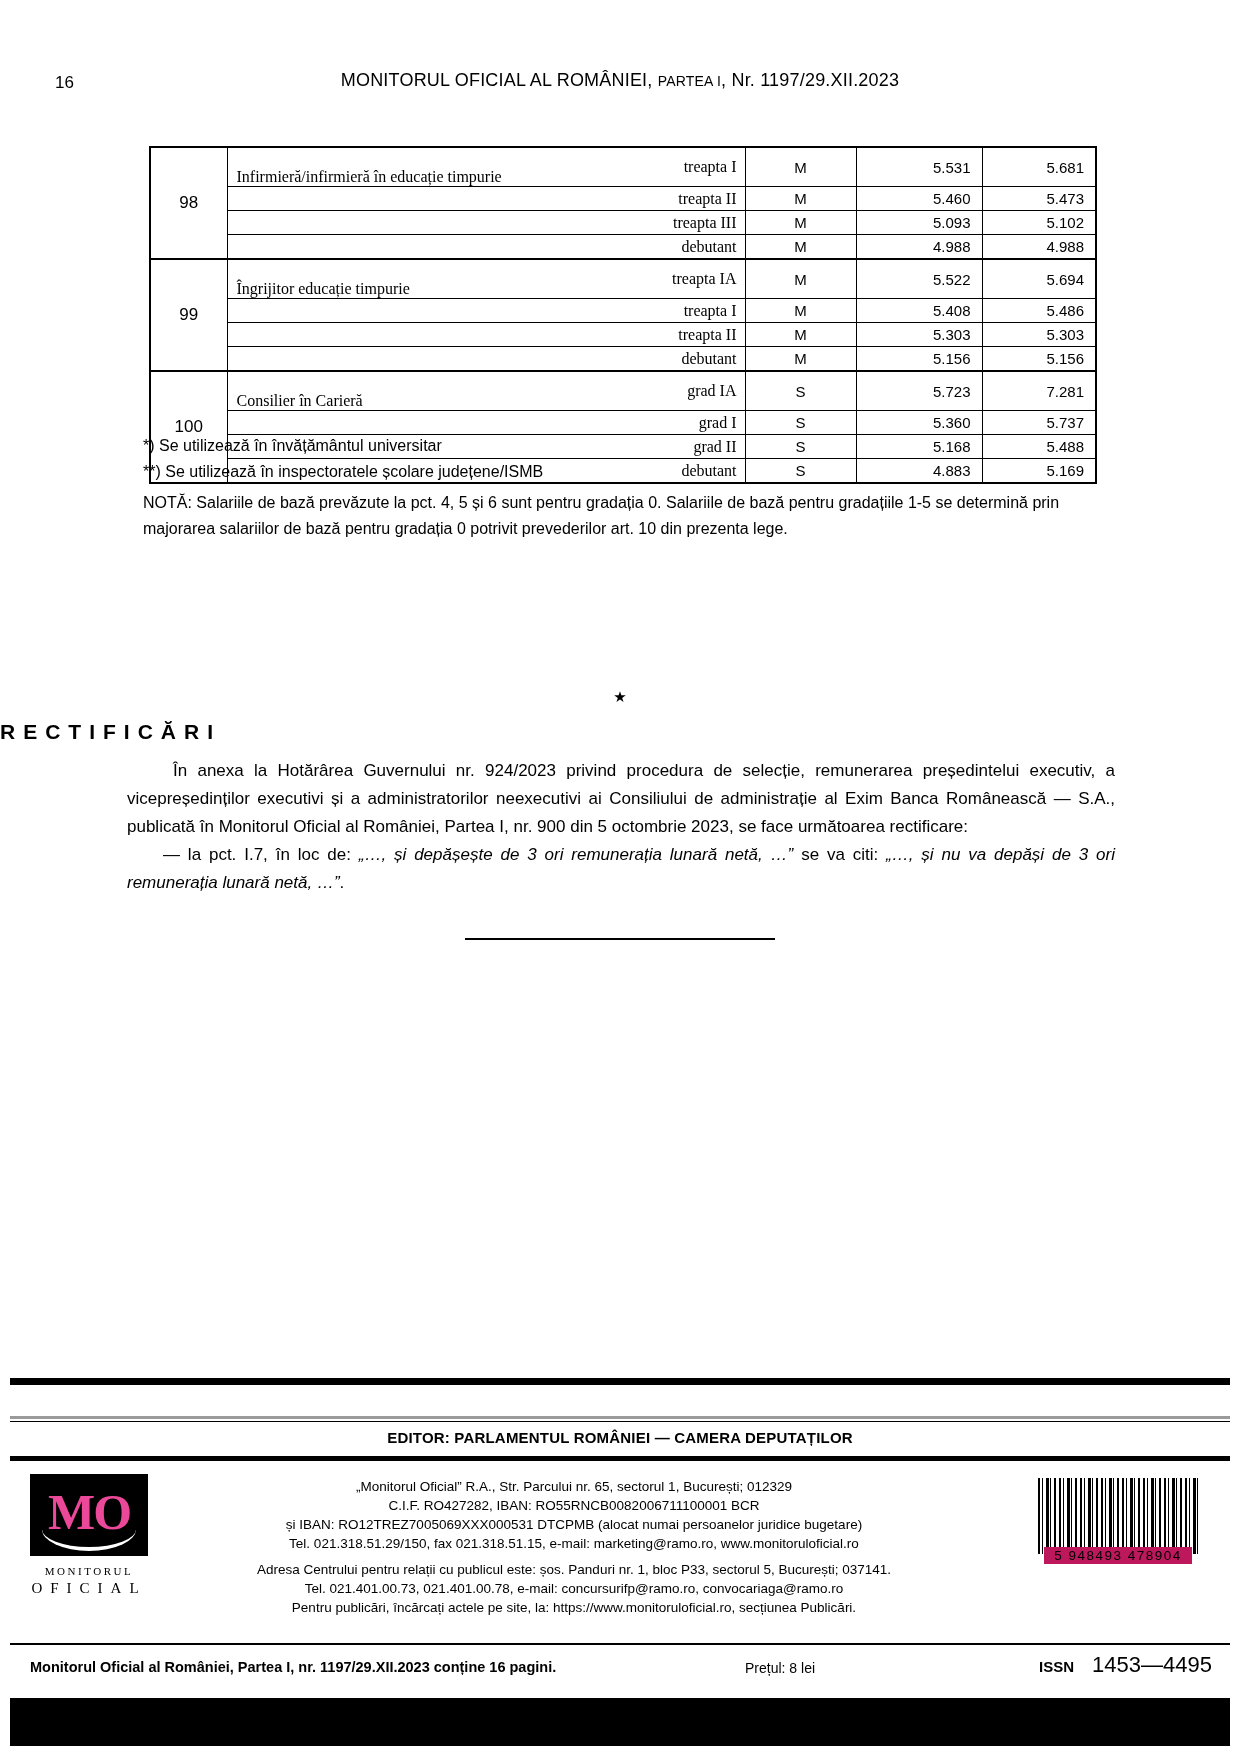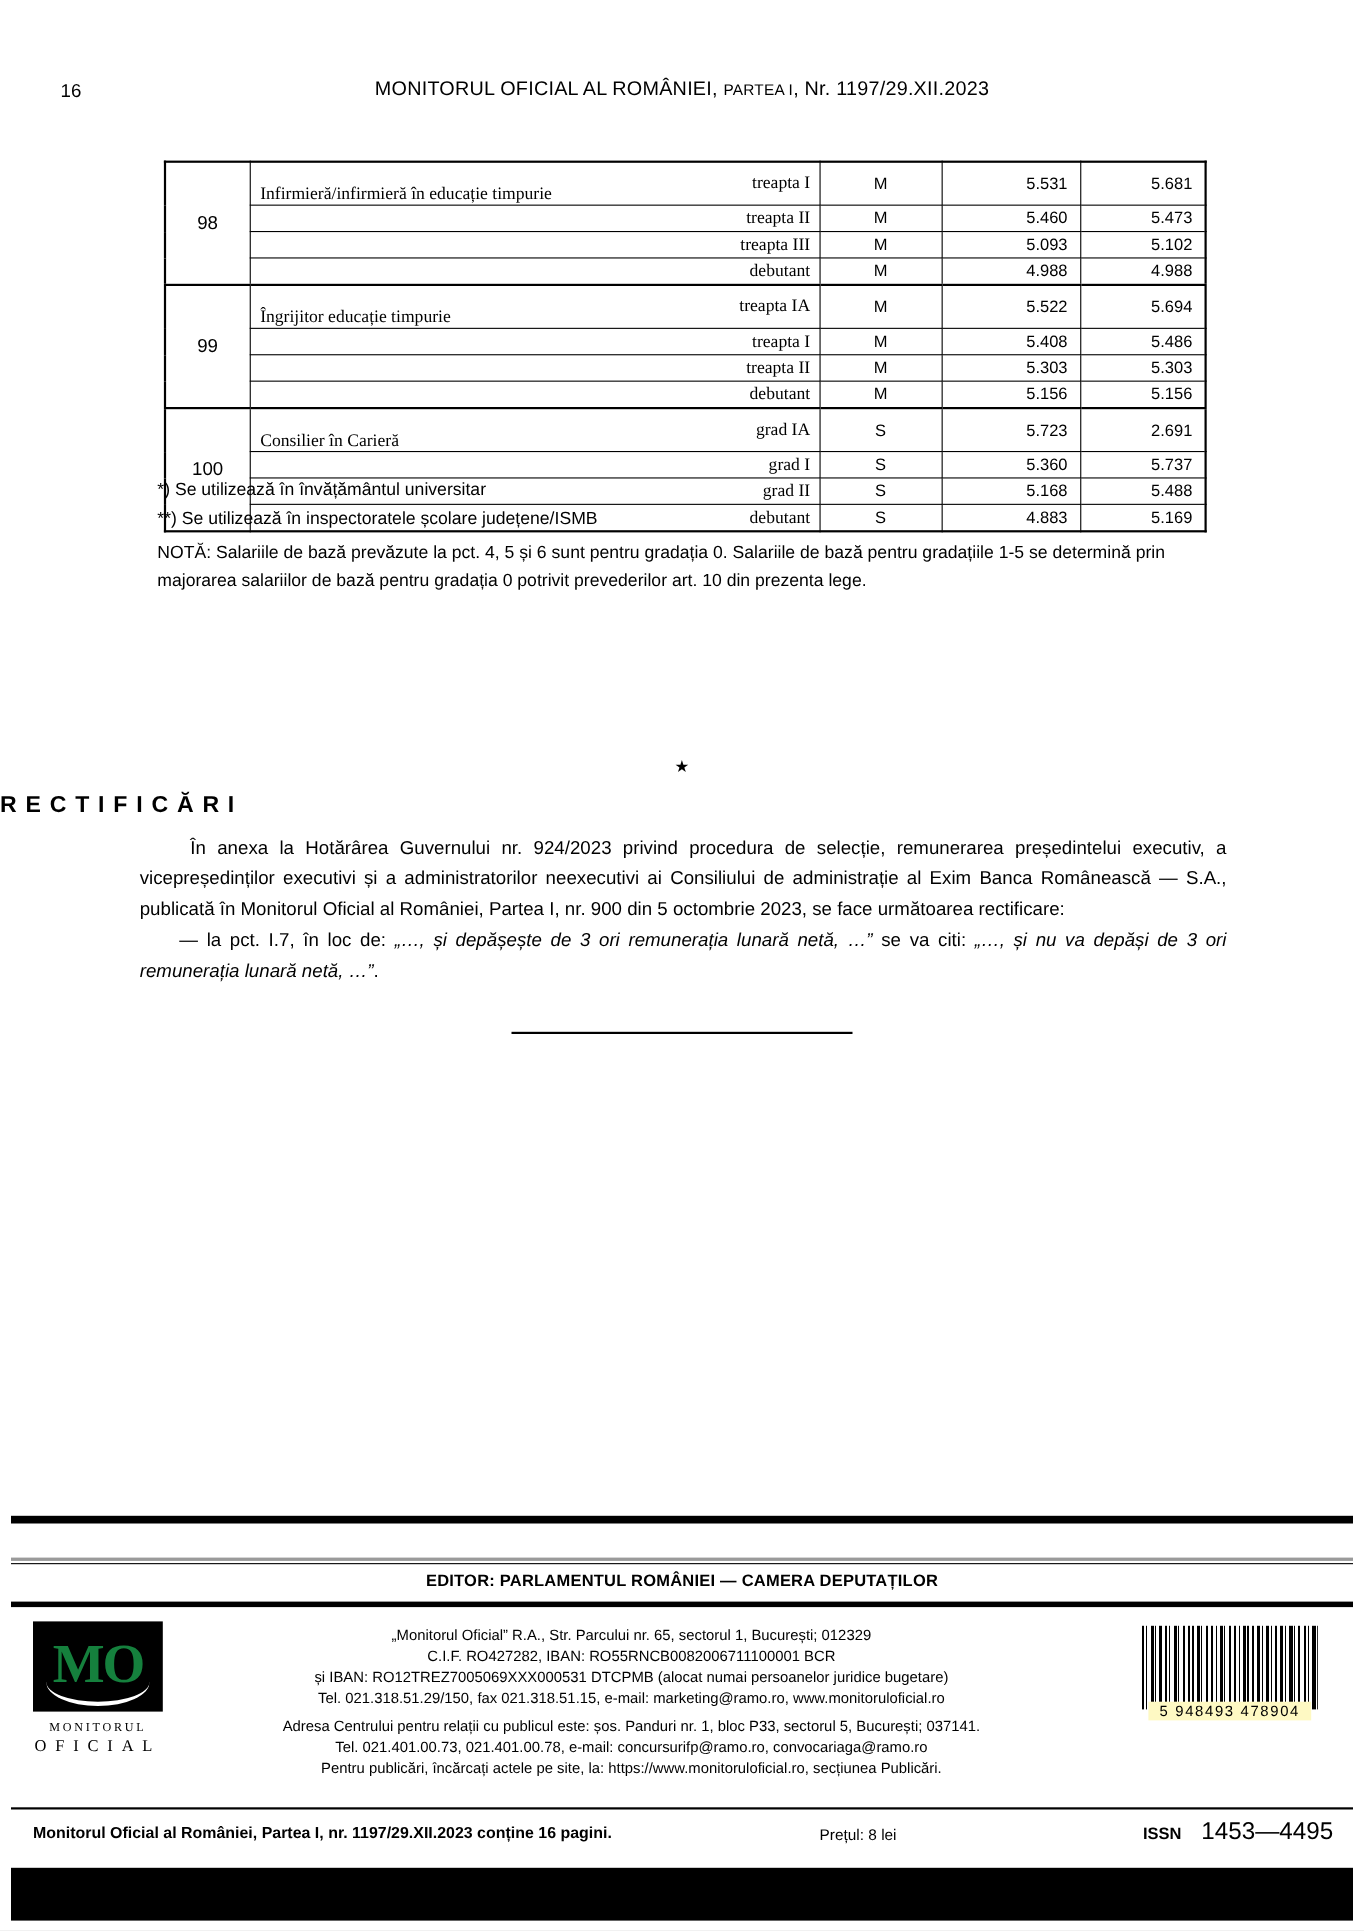--- a/index.html
+++ b/index.html
@@ -47,39 +47,39 @@
   .rule-a{position:absolute;top:1378px;left:10px;width:1220px;height:7px;background:#000;}
   .rule-b1{position:absolute;top:1416px;left:10px;width:1220px;height:3px;background:#9a9a9a;}
   .rule-b2{position:absolute;top:1421px;left:10px;width:1220px;height:1px;background:#000;}
   .editorline{position:absolute;top:1429px;left:0;width:100%;text-align:center;font-size:15px;
               font-weight:bold;letter-spacing:.2px;}
   .rule-c{position:absolute;top:1456px;left:10px;width:1220px;height:5px;background:#000;}
 
   
   .logo{position:absolute;left:30px;top:1474px;width:118px;}
   .logo-box{width:118px;height:82px;background:#000;position:relative;text-align:center;}
-  .logo-mo{color:#15803d;font-family:"Liberation Serif",serif;font-size:50px;font-weight:bold;
+  .logo-mo{color:#ec4899;font-family:"Liberation Serif",serif;font-size:50px;font-weight:bold;
            line-height:76px;letter-spacing:-2px;}
   .logo-arc{position:absolute;left:12px;right:12px;bottom:5px;height:20px;
             border-bottom:4px solid #fff;border-radius:0 0 55% 55%/0 0 100% 100%;}
   .logo-l1{font-family:"Liberation Serif",serif;font-size:11px;letter-spacing:2.5px;
            text-align:center;margin-top:9px;}
   .logo-l2{font-family:"Liberation Serif",serif;font-size:15px;letter-spacing:8px;
            text-align:center;margin-top:3px;}
 
   .pubtext{position:absolute;left:178px;top:1477px;width:792px;text-align:center;
            font-size:13.5px;line-height:19px;}
   .pubtext .grp2{margin-top:7px;}
 
   .barcode{position:absolute;left:1038px;top:1478px;width:160px;height:92px;}
   .bars{height:76px;background:repeating-linear-gradient(90deg,
         #000 0 2px,#fff 2px 4px,#000 4px 5px,#fff 5px 8px,
         #000 8px 11px,#fff 11px 12px,#000 12px 13px,#fff 13px 16px,
         #000 16px 18px,#fff 18px 21px);}
-  .bc-digits{position:absolute;bottom:6px;left:6px;right:6px;height:17px;background:#fef9c3;
+  .bc-digits{position:absolute;bottom:6px;left:6px;right:6px;height:17px;background:#be185d;
              font-size:13.5px;letter-spacing:1.5px;text-align:center;line-height:17px;}
 
   
   .rule-d{position:absolute;top:1643px;left:10px;width:1220px;height:2px;background:#000;}
   .bottom-left{position:absolute;top:1659px;left:30px;font-size:14.5px;font-weight:bold;}
   .bottom-price{position:absolute;top:1660px;left:745px;font-size:14px;}
   .bottom-issn{position:absolute;top:1652px;right:28px;display:flex;align-items:baseline;gap:18px;}
   .issn-label{font-size:15px;font-weight:bold;}
   .issn-value{font-size:22px;}
   .blackbar{position:absolute;top:1698px;left:10px;width:1220px;height:48px;background:#000;}
@@ -196,21 +196,21 @@
       <tr class="group-start">
         <td class="num" rowspan="4">100</td>
         <td class="namecell">
             <div class="nc">
           <span class="jobname">Consilier în Carieră</span>
           <span class="grade">grad IA</span>
             </div>
           </td>
         <td class="lvl">S</td>
         <td class="val">5.723</td>
-        <td class="val">2.691</td>
+        <td class="val">7.281</td>
       </tr>
       <tr>
         <td class="namecell">
             <div class="nc">
               <span class="grade">grad I</span>
             </div>
           </td>
         <td class="lvl">S</td>
         <td class="val">5.360</td>
         <td class="val">5.737</td>

